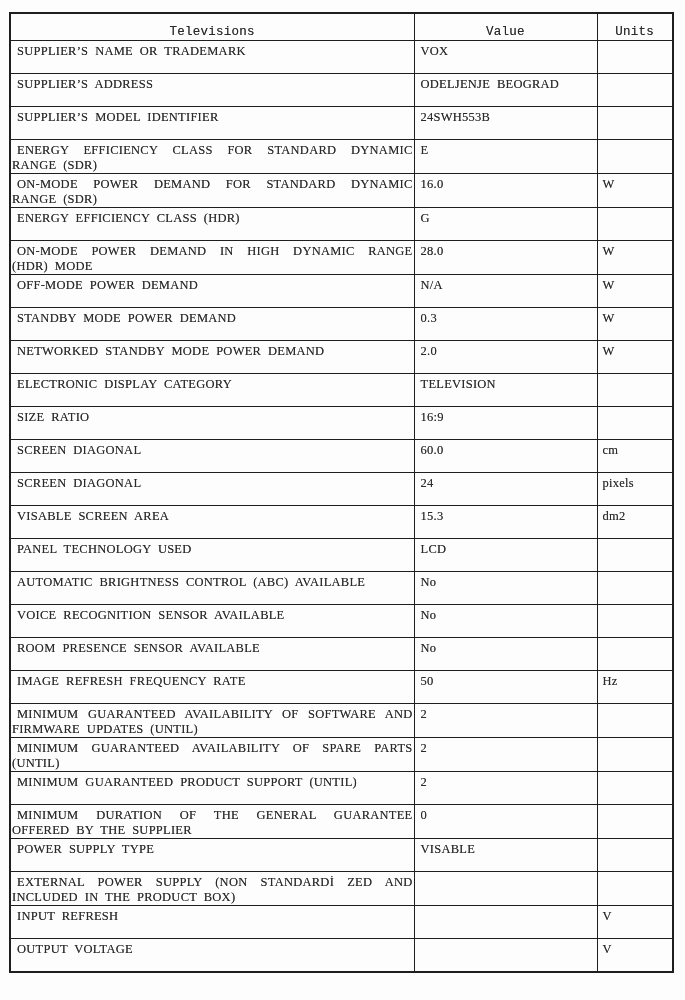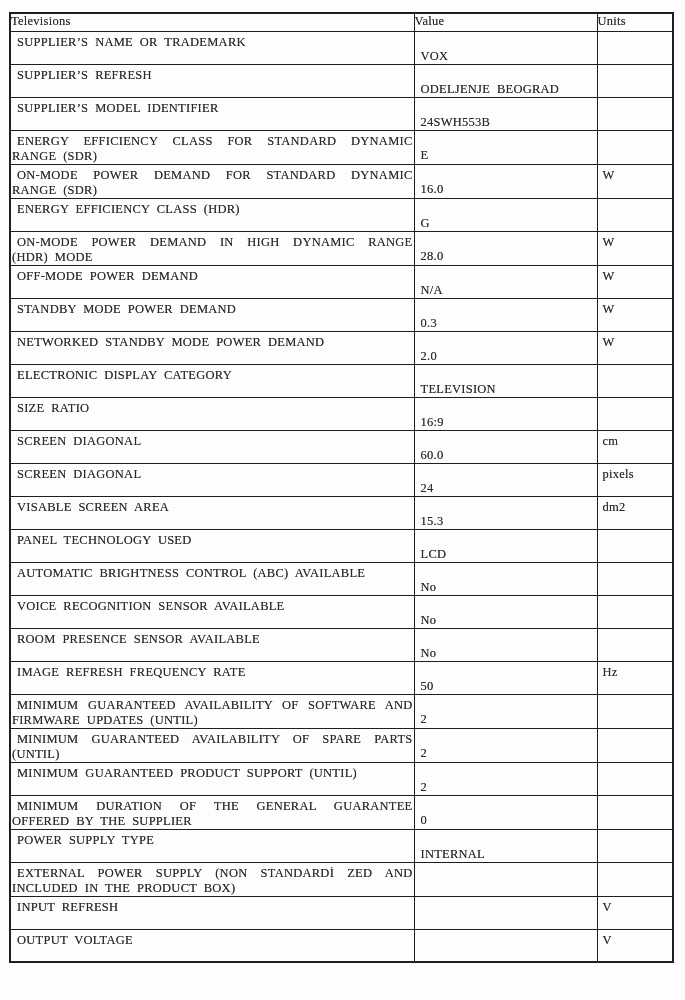--- a/index.html
+++ b/index.html
@@ -40,32 +40,33 @@
     line-height: 15px;
     font-weight: normal;
     color: var(--ink);
     letter-spacing: 0.25px;
     word-spacing: 3.5px;
     text-shadow: 0 0 0.45px rgba(20,20,20,0.55);
     overflow: hidden;
   }
   thead tr { height: 18px; }
   thead th {
-    text-align: left;
-    padding-top: 0;
+    text-align: center;
+    padding-top: 11px;
     height: 18px;
+    font-family: Liberation Mono, monospace;
   }
   tbody tr { height: 33px; }
   td.label-cell {
     padding: 3px 1px 0 1px;
     text-indent: 5px;
     text-align: justify;
   }
   td.value-cell {
-    padding: 17px 2px 0 6px;
+    padding: 3px 2px 0 6px;
   }
   td.units-cell {
     padding: 3px 2px 0 5px;
   }
 </style>
 </head>
 <body>
 
 <div class="page">
   <table class="spec">
@@ -81,21 +82,21 @@
         <th>Units</th>
       </tr>
     </thead>
     <tbody>
         <tr>
     <td class="label-cell">SUPPLIER’S NAME OR TRADEMARK</td>
     <td class="value-cell">VOX</td>
     <td class="units-cell"></td>
   </tr>
         <tr>
-    <td class="label-cell">SUPPLIER’S REFRESH</td>
+    <td class="label-cell">SUPPLIER’S ADDRESS</td>
     <td class="value-cell">ODELJENJE BEOGRAD</td>
     <td class="units-cell"></td>
   </tr>
         <tr>
     <td class="label-cell">SUPPLIER’S MODEL IDENTIFIER</td>
     <td class="value-cell">24SWH553B</td>
     <td class="units-cell"></td>
   </tr>
         <tr>
     <td class="label-cell">ENERGY EFFICIENCY CLASS FOR STANDARD DYNAMIC RANGE (SDR)</td>
@@ -197,21 +198,21 @@
     <td class="value-cell">2</td>
     <td class="units-cell"></td>
   </tr>
         <tr>
     <td class="label-cell">MINIMUM DURATION OF THE GENERAL GUARANTEE OFFERED BY THE SUPPLIER</td>
     <td class="value-cell">0</td>
     <td class="units-cell"></td>
   </tr>
         <tr>
     <td class="label-cell">POWER SUPPLY TYPE</td>
-    <td class="value-cell">INTERNAL</td>
+    <td class="value-cell">VISABLE</td>
     <td class="units-cell"></td>
   </tr>
         <tr>
     <td class="label-cell">EXTERNAL POWER SUPPLY (NON STANDARDİ ZED AND INCLUDED IN THE PRODUCT BOX)</td>
     <td class="value-cell"></td>
     <td class="units-cell"></td>
   </tr>
         <tr>
     <td class="label-cell">INPUT REFRESH</td>
     <td class="value-cell"></td>

